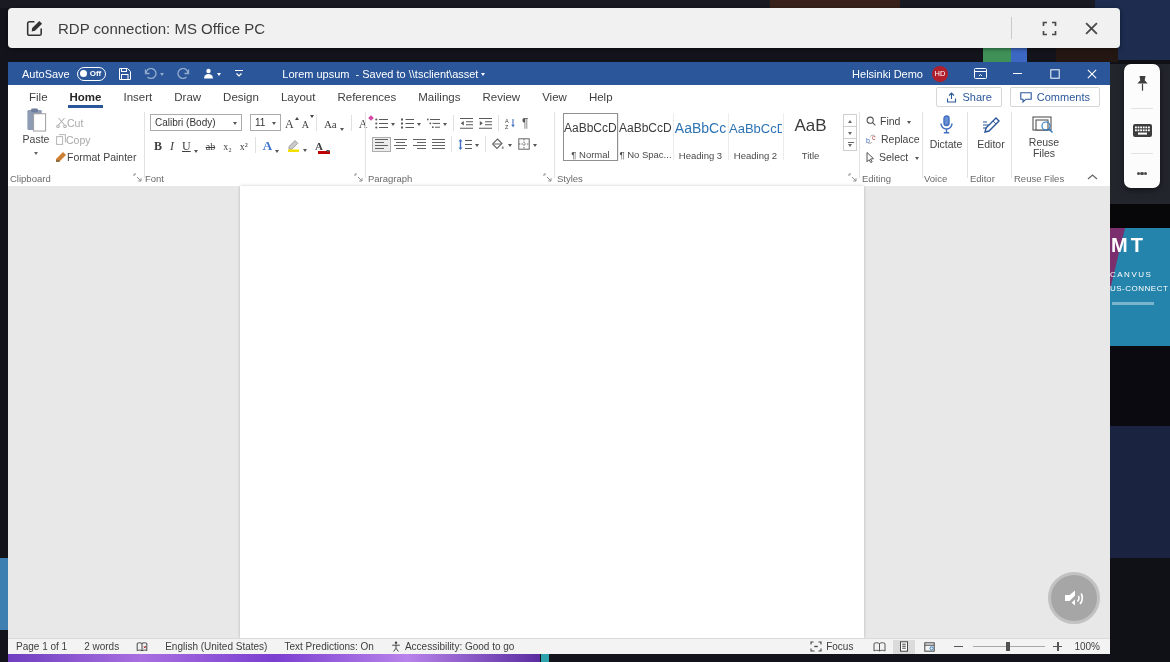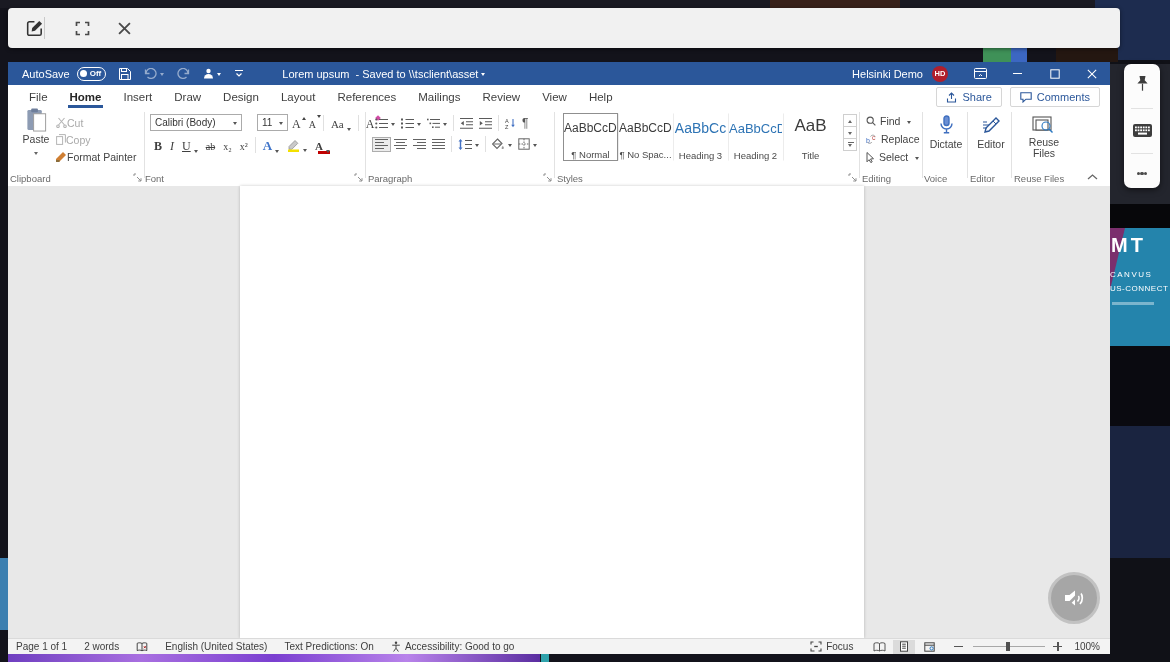--- a/index.html
+++ b/index.html
@@ -21,21 +21,21 @@
 .knob{width:7px;height:7px;border-radius:50%;background:#fff}
 .tstate{font-size:8px;font-weight:700}
 .tb-ic{display:flex;align-items:center;margin-left:13px;color:#fff}
 .tb-ic.dim{opacity:.5}
 .doct{margin-left:38px;white-space:nowrap}
 .docs{margin-left:6px;white-space:nowrap}
 .search{position:absolute;left:447px;top:3px;width:273px;height:17px;background:rgba(255,255,255,.24);border-radius:2px;display:flex;align-items:center;padding:0 8px;gap:8px;box-sizing:border-box}
 .search input{flex:1;background:transparent;border:0;outline:0;color:#f0f4fa;font-size:10.5px;font-family:"Liberation Sans",sans-serif}
 .search input::placeholder{color:#e8eef8}
 .tb-right{position:absolute;right:0;top:0;height:23px;display:flex;align-items:center}
-.hd{width:16px;height:16px;border-radius:50%;background:#b01f2c;font-size:7.5px;font-weight:700;display:flex;align-items:center;justify-content:center;margin:0 14px 0 9px;color:#fff}
+.hd{width:16px;height:16px;border-radius:50%;background:#b01f2c;font-size:7.5px;font-weight:400;display:flex;align-items:center;justify-content:center;margin:0 14px 0 9px;color:#fff}
 .wbtn{width:37px;height:23px;display:flex;align-items:center;justify-content:center;color:#fff;cursor:pointer}
 
 .tabrow{position:absolute;top:23px;left:0;right:0;height:23px;background:#fff;display:flex;align-items:center;padding-left:10px;font-size:11.5px;color:#3f3f3f}
 .tab{padding:0 11px;height:100%;display:flex;align-items:center;position:relative;cursor:pointer}
 .tab.active{font-weight:700;color:#262626}
 .tab.active::after{content:"";position:absolute;left:9px;right:9px;bottom:0;height:3px;background:#2b579a}
 .tr-right{position:absolute;right:10px;top:2px;display:flex;gap:8px}
 .pillbtn{display:flex;align-items:center;gap:5px;border:1px solid #d6d6d6;border-radius:2px;height:18px;padding:0 9px;color:#2b579a;font-size:11px;cursor:pointer;background:#fff}
 
 .ribbon{position:absolute;top:46px;left:0;right:0;height:78px;background:#fff;border-bottom:1px solid #d9d9d9;font-size:10.5px;color:#444}
@@ -167,20 +167,21 @@
   <div class="abs" style="left:0;top:558px;width:8px;height:72px;background:#3c7fb0"></div>
 </div>
 
 <div class="abs rdpbar">
   <span>
     <svg width="18" height="18" viewBox="0 0 16 16" fill="none" stroke="#333" stroke-width="1.4">
         <path d="M13.5 8.5V13a1.5 1.5 0 0 1-1.5 1.5H3A1.5 1.5 0 0 1 1.5 13V4A1.5 1.5 0 0 1 3 2.5h4.5"></path>
         <path d="M11.8 1.7l2.5 2.5L8 10.5l-3 .5.5-3z" fill="#333" stroke="none"></path>
       </svg>
   </span>
+  <span class="rdptitle">RDP connection: MS Office PC</span>
   <span class="rdpdiv"></span>
   <span class="rdpbtn">
     <svg width="15" height="15" viewBox="0 0 15 15" fill="none" stroke="currentColor" stroke-width="1.7">
         <path d="M5 1.5H1.5V5M10 1.5h3.5V5M13.5 10v3.5H10M5 13.5H1.5V10"></path>
       </svg>
   </span>
   <span class="rdpbtn">
     <svg width="13" height="13" viewBox="0 0 12 12" stroke="currentColor" stroke-width="1.7">
         <path d="M1 1l10 10M11 1L1 11"></path>
       </svg>
@@ -329,21 +330,21 @@
         </span>
       <span class="gsep" style="right:0"></span>
     </div>
 
     <div class="grp" style="left:137px;width:221px">
       <div class="frow" style="left:5px;top:6px">
         <span class="selbox" style="width:92px">
           <span style="overflow:hidden;white-space:nowrap">Calibri (Body)</span>
             <i class="car" style="margin-left:auto;color:#555"></i>
         </span>
-        <span class="selbox" style="width:31px;margin-left:15px">
+        <span class="selbox" style="width:31px;margin-left:8px">
           <span>11</span>
             <i class="car" style="margin-left:auto;color:#555"></i>
         </span>
         <span class="fbtn">
             <span class="g gAup"></span>
             <i class="tinyup"></i>
           </span>
         <span class="fbtn">
             <span class="g gAdn"></span>
             <i class="tinydn"></i>

